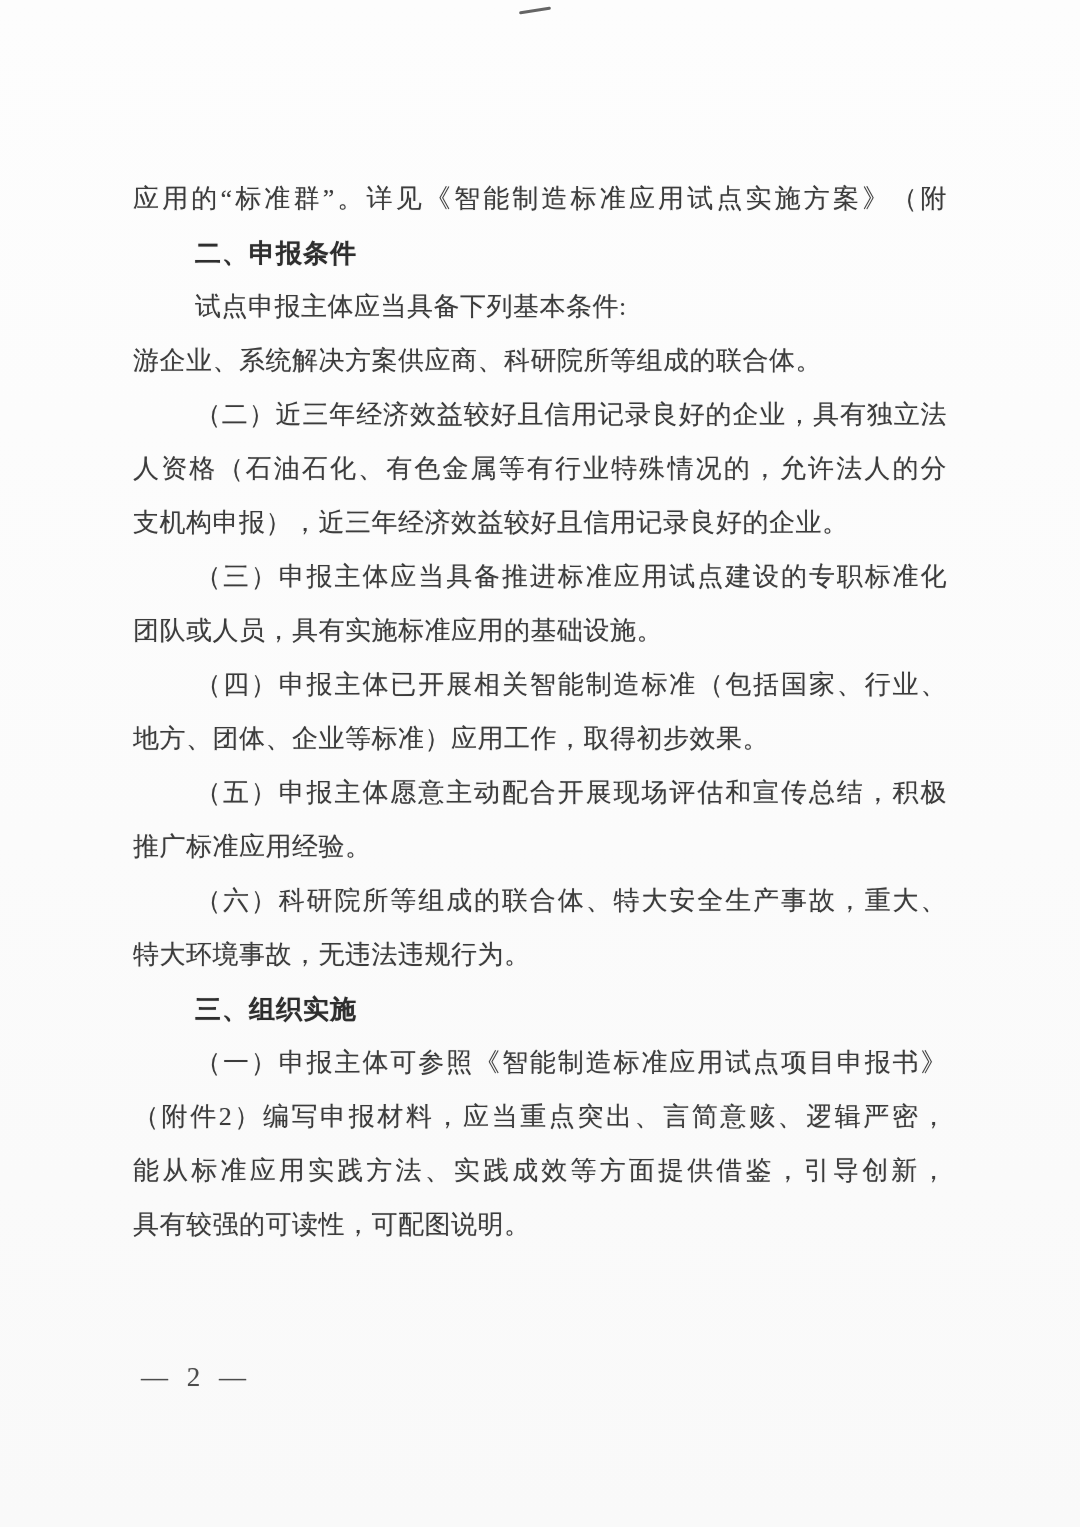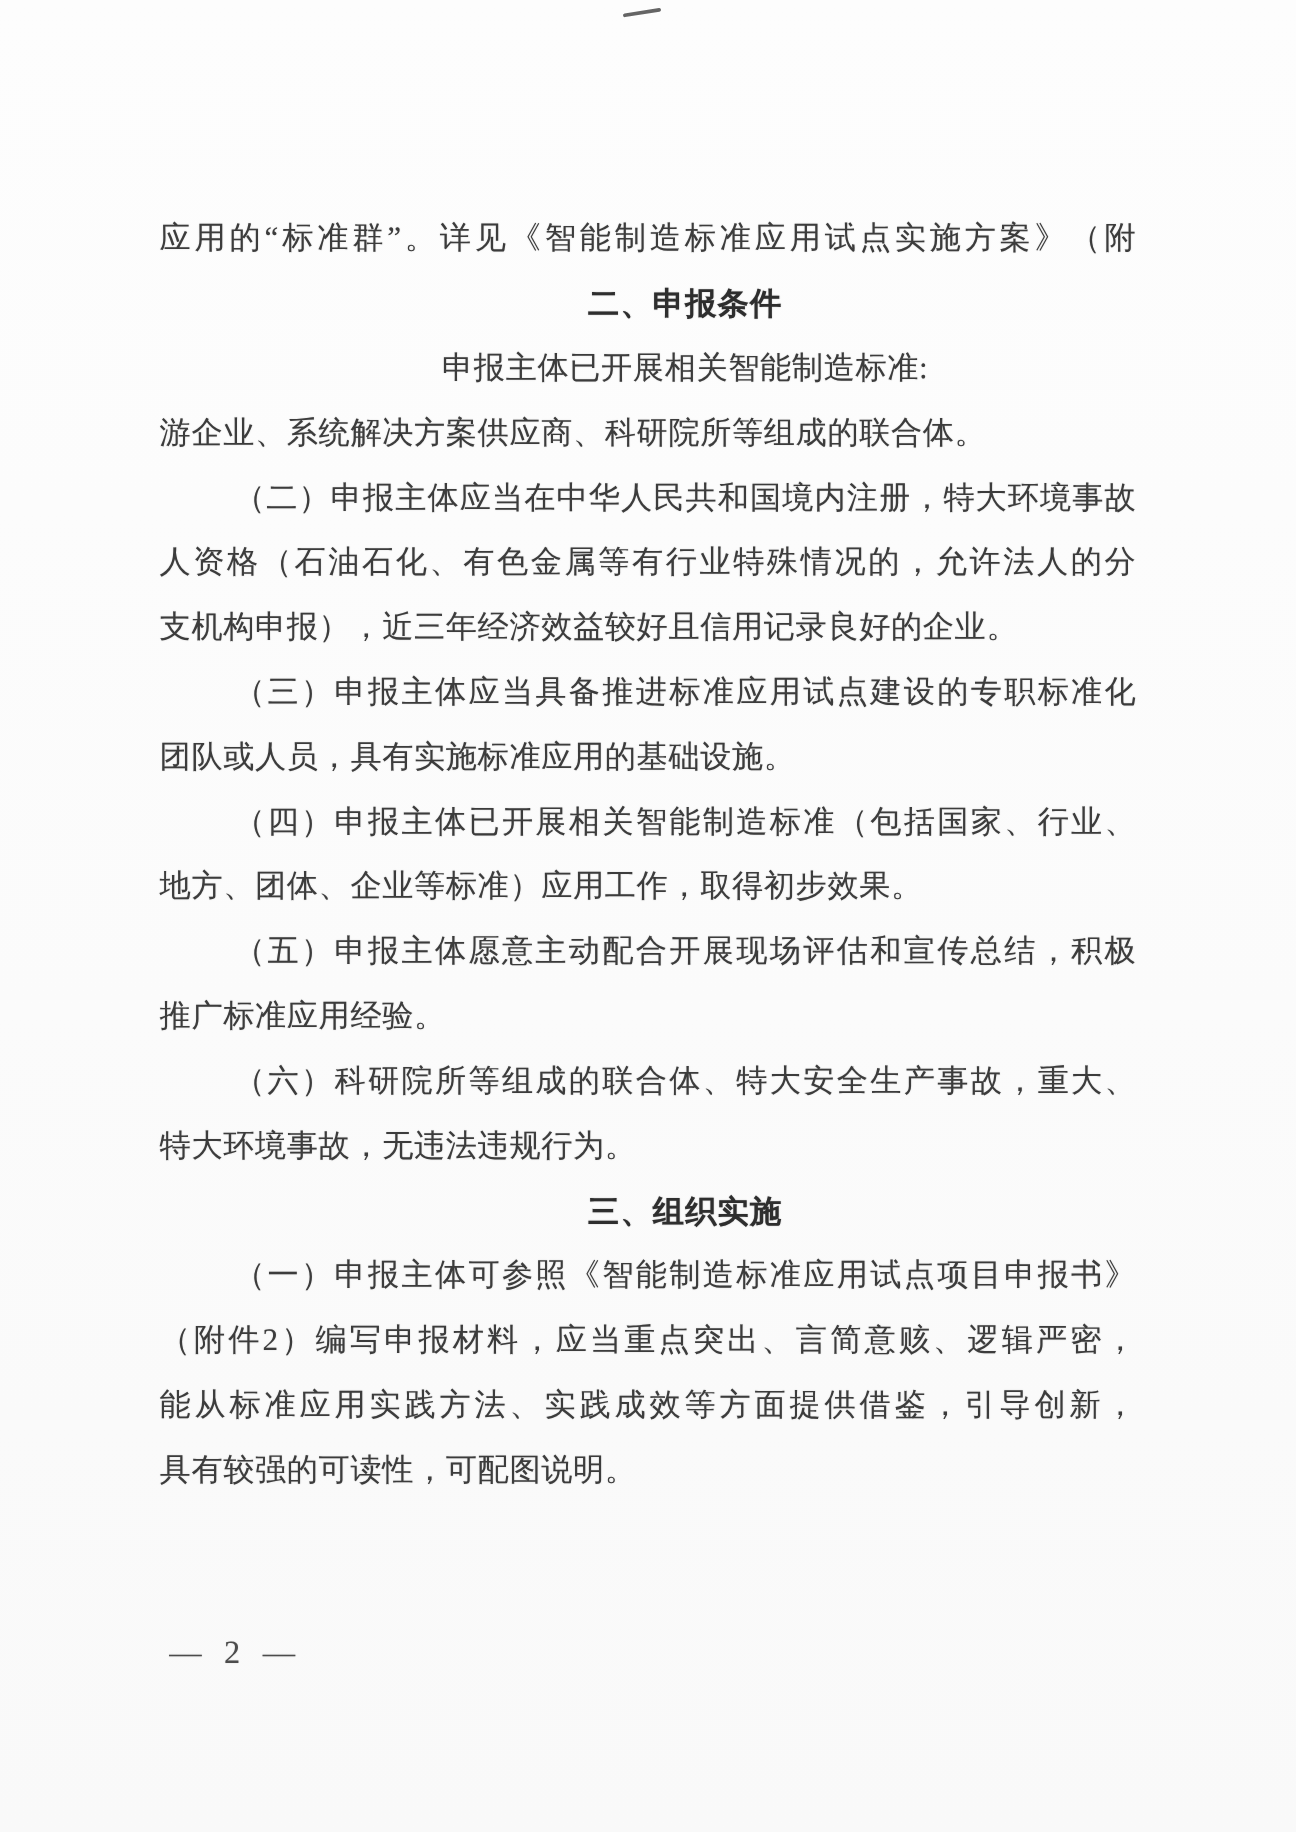--- a/index.html
+++ b/index.html
@@ -42,21 +42,20 @@
     text-shadow: 0 0 1px rgba(70,70,70,0.35);
     white-space: nowrap;
   }
   .line.full {
     white-space: normal;
     text-align: justify;
     text-align-last: justify;
   }
   .line.indent {
     text-indent: 62px;
-    text-align: center;
   }
   .line.bold {
     font-family: "Liberation Sans", "DejaVu Sans", sans-serif;
     font-weight: 700;
     color: #2e2e2e;
     letter-spacing: 1px;
     text-shadow: 0 0 1px rgba(46,46,46,0.45);
   }
   .footer {
     position: absolute;
@@ -69,23 +68,23 @@
   }
 </style>
 </head>
 <body>
 
 <div class="page">
   <div class="fold-mark"></div>
   <div class="content" id="content">
       <div class="line full">应用的“标准群”。详见《智能制造标准应用试点实施方案》（附</div>
       <div class="line indent bold">二、申报条件</div>
-      <div class="line indent">申报主体已开展相关智能制造标准:</div>
+      <div class="line indent">试点申报主体应当具备下列基本条件:</div>
       <div class="line">游企业、系统解决方案供应商、科研院所等组成的联合体。</div>
-      <div class="line indent full">（二）申报主体应当在中华人民共和国境内注册，特大环境事故</div>
+      <div class="line indent full">（二）近三年经济效益较好且信用记录良好的企业，具有独立法</div>
       <div class="line full">人资格（石油石化、有色金属等有行业特殊情况的，允许法人的分</div>
       <div class="line">支机构申报），近三年经济效益较好且信用记录良好的企业。</div>
       <div class="line indent full">（三）申报主体应当具备推进标准应用试点建设的专职标准化</div>
       <div class="line">团队或人员，具有实施标准应用的基础设施。</div>
       <div class="line indent full">（四）申报主体已开展相关智能制造标准（包括国家、行业、</div>
       <div class="line">地方、团体、企业等标准）应用工作，取得初步效果。</div>
       <div class="line indent full">（五）申报主体愿意主动配合开展现场评估和宣传总结，积极</div>
       <div class="line">推广标准应用经验。</div>
       <div class="line indent full">（六）科研院所等组成的联合体、特大安全生产事故，重大、</div>
       <div class="line">特大环境事故，无违法违规行为。</div>

